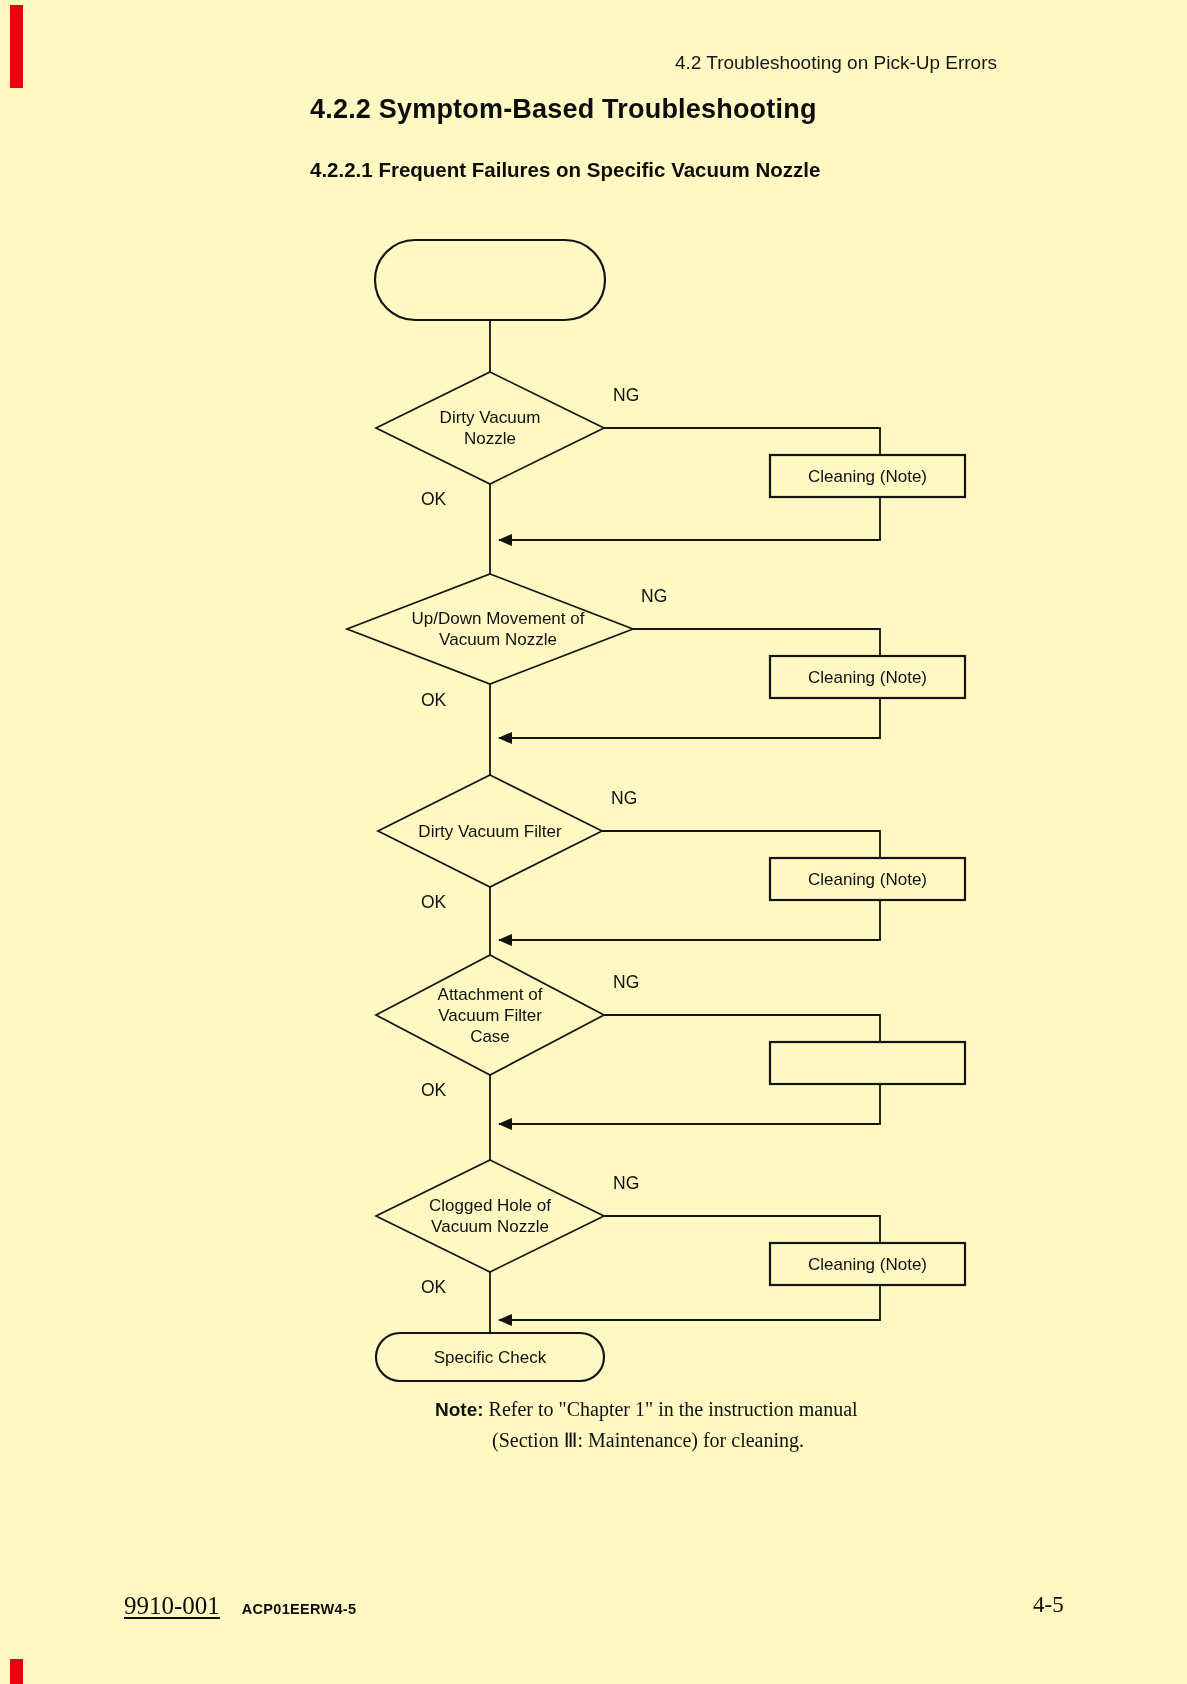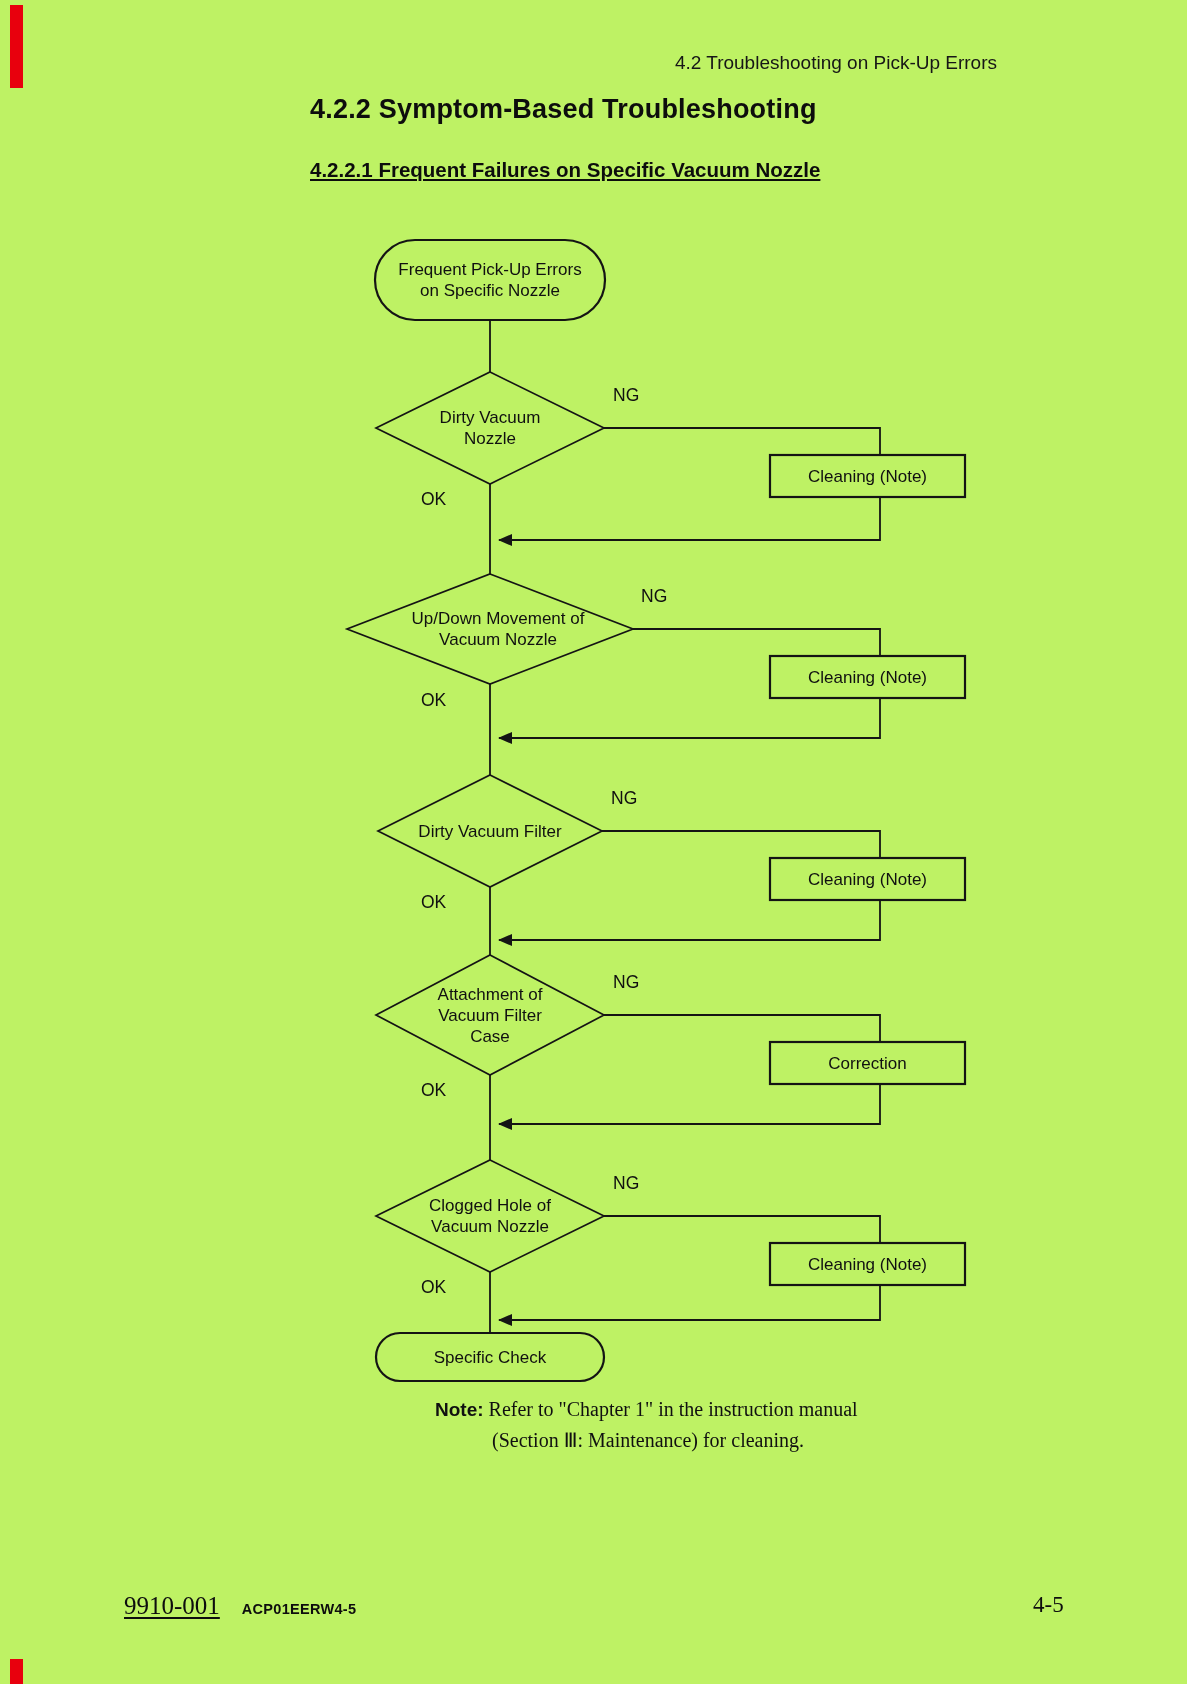--- a/index.html
+++ b/index.html
@@ -1,23 +1,23 @@
 <!DOCTYPE html>
 <html><head>
 <meta charset="utf-8">
 <style>
   html,body{margin:0;padding:0;background:#ffffff;}
-  .page{position:relative;width:1187px;height:1684px;background:#bef264;overflow:hidden;
+  .page{position:relative;width:1187px;height:1684px;background:#fef9c3;overflow:hidden;
         font-family:"Liberation Sans",sans-serif;color:#111;}
   .redbar{position:absolute;left:10px;width:13px;background:#e8000d;}
   .redbar.top{top:5px;height:83px;}
   .redbar.bottom{top:1659px;height:25px;}
   .header-right{position:absolute;top:52px;right:190px;font-size:19px;color:#161616;}
   .h1{position:absolute;left:310px;top:94px;font-size:27px;font-weight:bold;color:#0d0d0d;letter-spacing:.2px;}
-  .h2{position:absolute;left:310px;top:158px;font-size:20.5px;font-weight:bold;color:#0d0d0d;text-decoration:underline;}
+  .h2{position:absolute;left:310px;top:158px;font-size:20.5px;font-weight:bold;color:#0d0d0d;}
   svg.fc{position:absolute;left:0;top:0;}
   .fc-label{position:absolute;display:flex;align-items:center;justify-content:center;
             text-align:center;white-space:pre-line;font-size:17px;line-height:21px;color:#101010;}
   .tag{position:absolute;font-size:17.5px;color:#101010;}
   .note{position:absolute;left:435px;top:1394px;width:520px;
         font-family:"Liberation Serif",serif;font-size:20px;line-height:31px;color:#101010;}
   .note .nlabel{font-family:"Liberation Sans",sans-serif;font-weight:bold;font-size:19px;}
   .note .line2{margin-left:57px;}
   .footer-left{position:absolute;left:109px;top:1592px;display:flex;align-items:baseline;}
   .doc-number{font-family:"Liberation Serif",serif;font-size:25px;color:#0d0d0d;
@@ -77,22 +77,20 @@
       <polygon points="490,1160 604,1216 490,1272 376,1216" stroke-width="1.7"></polygon>
       <polyline points="604,1216 880,1216 880,1243"></polyline>
       <rect x="770" y="1243" width="195" height="42" stroke-width="2.2"></rect>
       <polyline points="880,1285 880,1320 499,1320" marker-end="url(#arrow)"></polyline>
       <line x1="490" y1="1272" x2="490" y2="1333"></line>
 
       <rect x="376" y="1333" width="228" height="48" rx="24" ry="24" stroke-width="2.2"></rect>
     </g>
   </svg>
 
-  <div class="fc-label" style="left:375px;top:240px;width:230px;height:80px;">Frequent Pick-Up Errors
-on Specific Nozzle</div>
 
   <div class="fc-label" style="left:376px;top:372px;width:228px;height:112px;">Dirty Vacuum
 Nozzle</div>
   <div class="tag" style="left:613px;top:385px;">NG</div>
   <div class="tag" style="left:421px;top:489px;">OK</div>
   <div class="fc-label" style="left:770px;top:455px;width:195px;height:42px;">Cleaning (Note)</div>
 
   <div class="fc-label" style="left:355px;top:574px;width:286px;height:110px;">Up/Down Movement of
 Vacuum Nozzle</div>
   <div class="tag" style="left:641px;top:586px;">NG</div>
@@ -102,21 +100,20 @@
   <div class="fc-label" style="left:378px;top:775px;width:224px;height:112px;">Dirty Vacuum Filter</div>
   <div class="tag" style="left:611px;top:788px;">NG</div>
   <div class="tag" style="left:421px;top:892px;">OK</div>
   <div class="fc-label" style="left:770px;top:858px;width:195px;height:42px;">Cleaning (Note)</div>
 
   <div class="fc-label" style="left:376px;top:955px;width:228px;height:120px;">Attachment of
 Vacuum Filter
 Case</div>
   <div class="tag" style="left:613px;top:972px;">NG</div>
   <div class="tag" style="left:421px;top:1080px;">OK</div>
-  <div class="fc-label" style="left:770px;top:1042px;width:195px;height:42px;">Correction</div>
 
   <div class="fc-label" style="left:376px;top:1160px;width:228px;height:112px;">Clogged Hole of
 Vacuum Nozzle</div>
   <div class="tag" style="left:613px;top:1173px;">NG</div>
   <div class="tag" style="left:421px;top:1277px;">OK</div>
   <div class="fc-label" style="left:770px;top:1243px;width:195px;height:42px;">Cleaning (Note)</div>
 
   <div class="fc-label" style="left:376px;top:1333px;width:228px;height:48px;">Specific Check</div>
 
   <div class="note">

